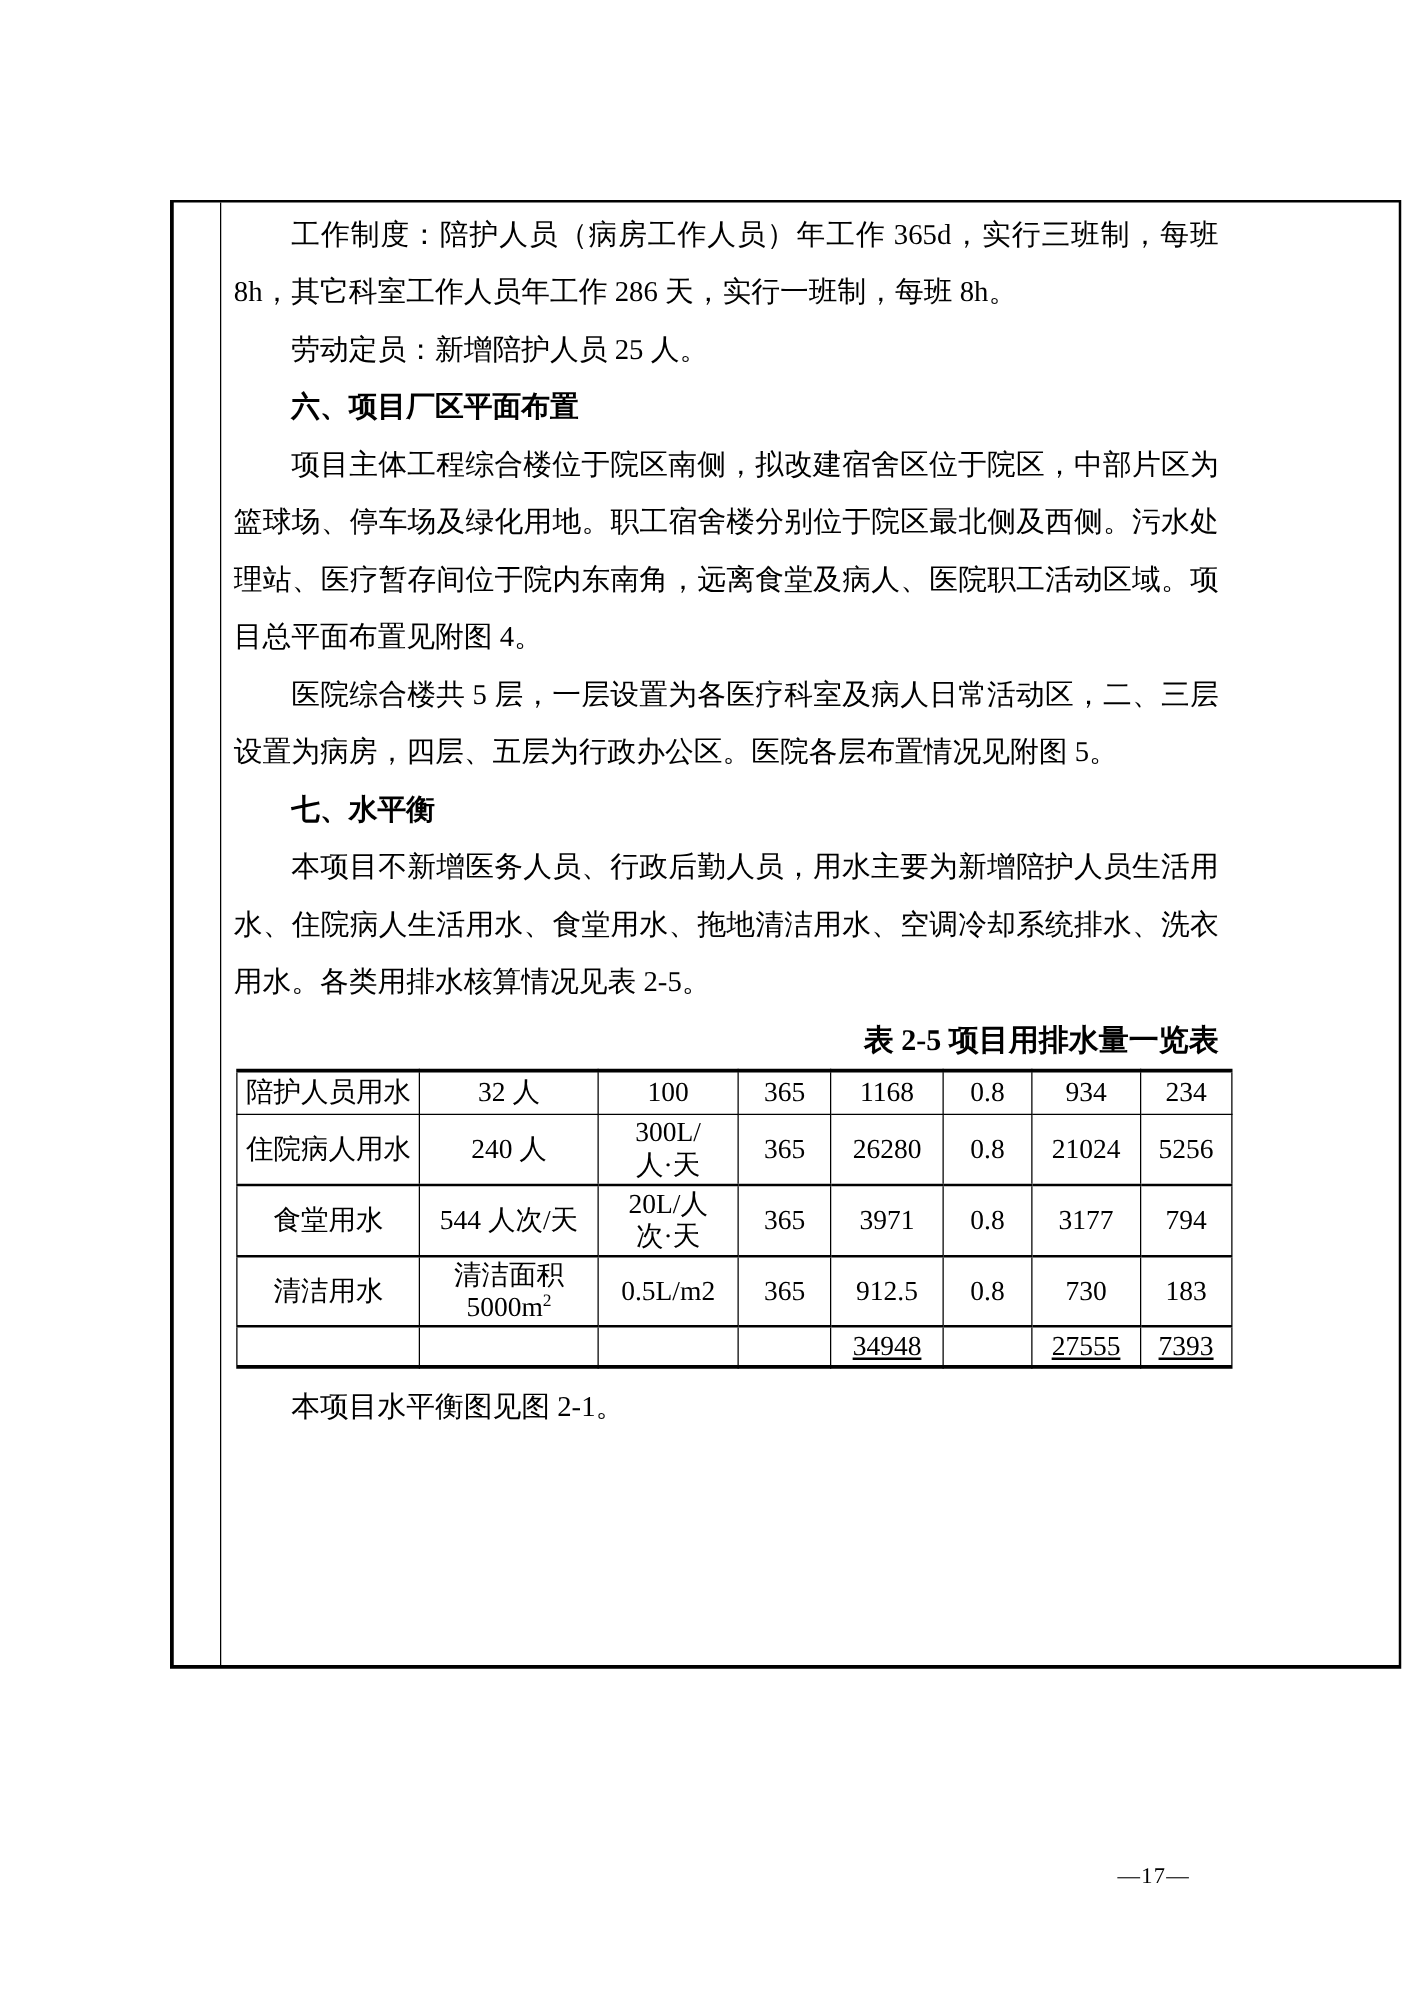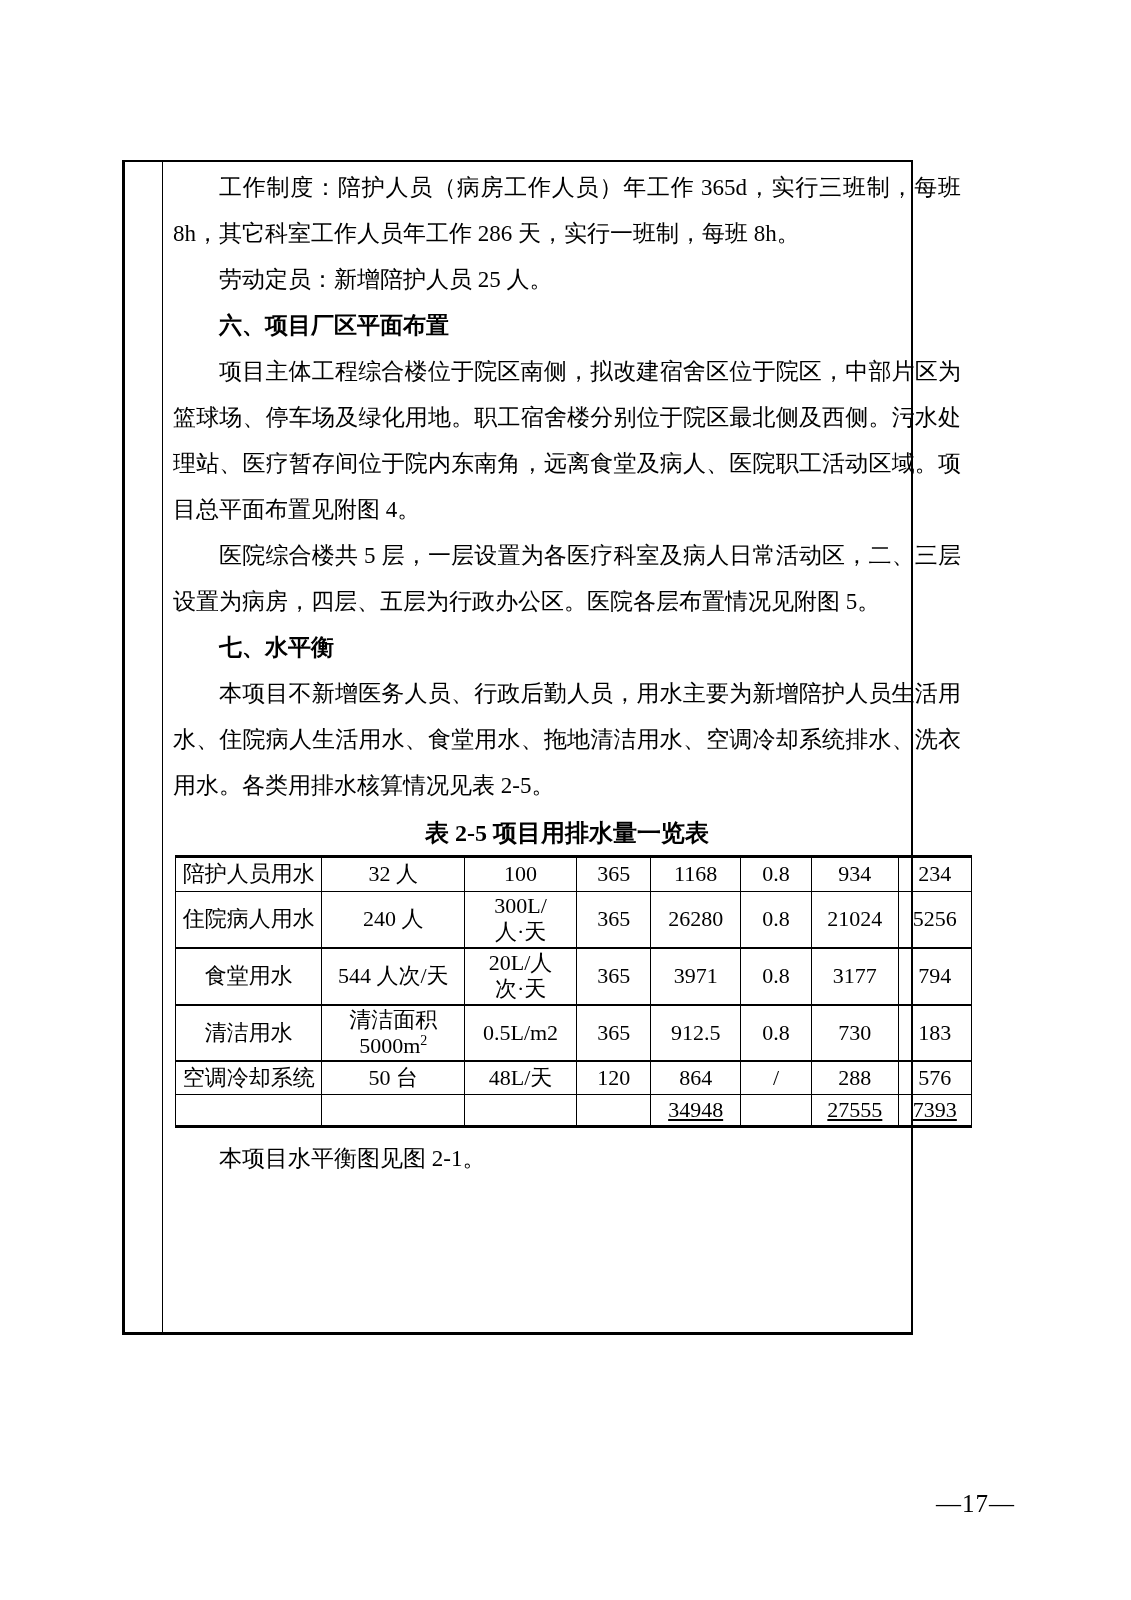--- a/index.html
+++ b/index.html
@@ -7,23 +7,23 @@
     position: relative;
     width: 1131px;
     height: 1600px;
     background: #ffffff;
     color: #000;
     font-family: "Liberation Serif", "DejaVu Serif", serif;
     overflow: hidden;
   }
   .frame {
     position: absolute;
-    left: 122px;
+    left: 136px;
     top: 160px;
-    width: 791px;
+    width: 985px;
     height: 1175px;
     border: 2px solid #000;
     border-left-width: 3px;
     border-bottom-width: 3px;
     box-sizing: border-box;
   }
   .gutter-line {
     position: absolute;
     left: 37px;
     top: 0;
@@ -42,21 +42,21 @@
     font-size: 23px;
     line-height: 46px;
     text-align: justify;
     text-justify: inter-ideograph;
   }
   .indent { text-indent: 2em; }
   .heading { font-weight: bold; }
   .table-title {
     font-size: 24px;
     font-weight: bold;
-    text-align: center;
+    text-align: right;
     line-height: 44px;
     margin-top: 2px;
   }
   table.water {
     width: 797px;
     margin-left: 2px;
     border-collapse: collapse;
     border-top: 3px solid #000;
     border-bottom: 3px solid #000;
     font-size: 22px;
@@ -76,23 +76,23 @@
   tr.r1 td { height: 47px; border-bottom: 2px solid #000; }
   tr.r2 td { height: 52px; border-bottom: 2px solid #000; }
   tr.r3 td { height: 47px; border-bottom: 2px solid #000; }
   tr.r4 td { height: 30px; }
   tr.r5 td { height: 26px; }
   tr.r6 td { height: 28px; text-decoration: underline; }
   td sup { font-size: 14px; line-height: 0; }
   .after-table { margin-top: 8px; }
   .page-number {
     position: absolute;
-    left: 936px;
+    left: 894px;
     top: 1490px;
-    font-size: 25px;
+    font-size: 18px;
     letter-spacing: 1px;
     text-align: right;
   }
 </style>
 </head>
 <body>
 
 <div class="page">
   <div class="frame">
     <div class="gutter-line"></div>
@@ -155,30 +155,20 @@
             <td>清洁用水</td>
             <td><span>清洁面积
 5000m</span><sup>2</sup></td>
             <td>0.5L/m2</td>
             <td>365</td>
             <td>912.5</td>
             <td>0.8</td>
             <td>730</td>
             <td>183</td>
           </tr>
-          <tr class="r4">
-            <td>空调冷却系统</td>
-            <td>50 台</td>
-            <td>48L/天</td>
-            <td>120</td>
-            <td>864</td>
-            <td>/</td>
-            <td>288</td>
-            <td>576</td>
-          </tr>
           <tr class="r6">
             <td></td>
             <td></td>
             <td></td>
             <td></td>
             <td>34948</td>
             <td></td>
             <td>27555</td>
             <td>7393</td>
           </tr>

